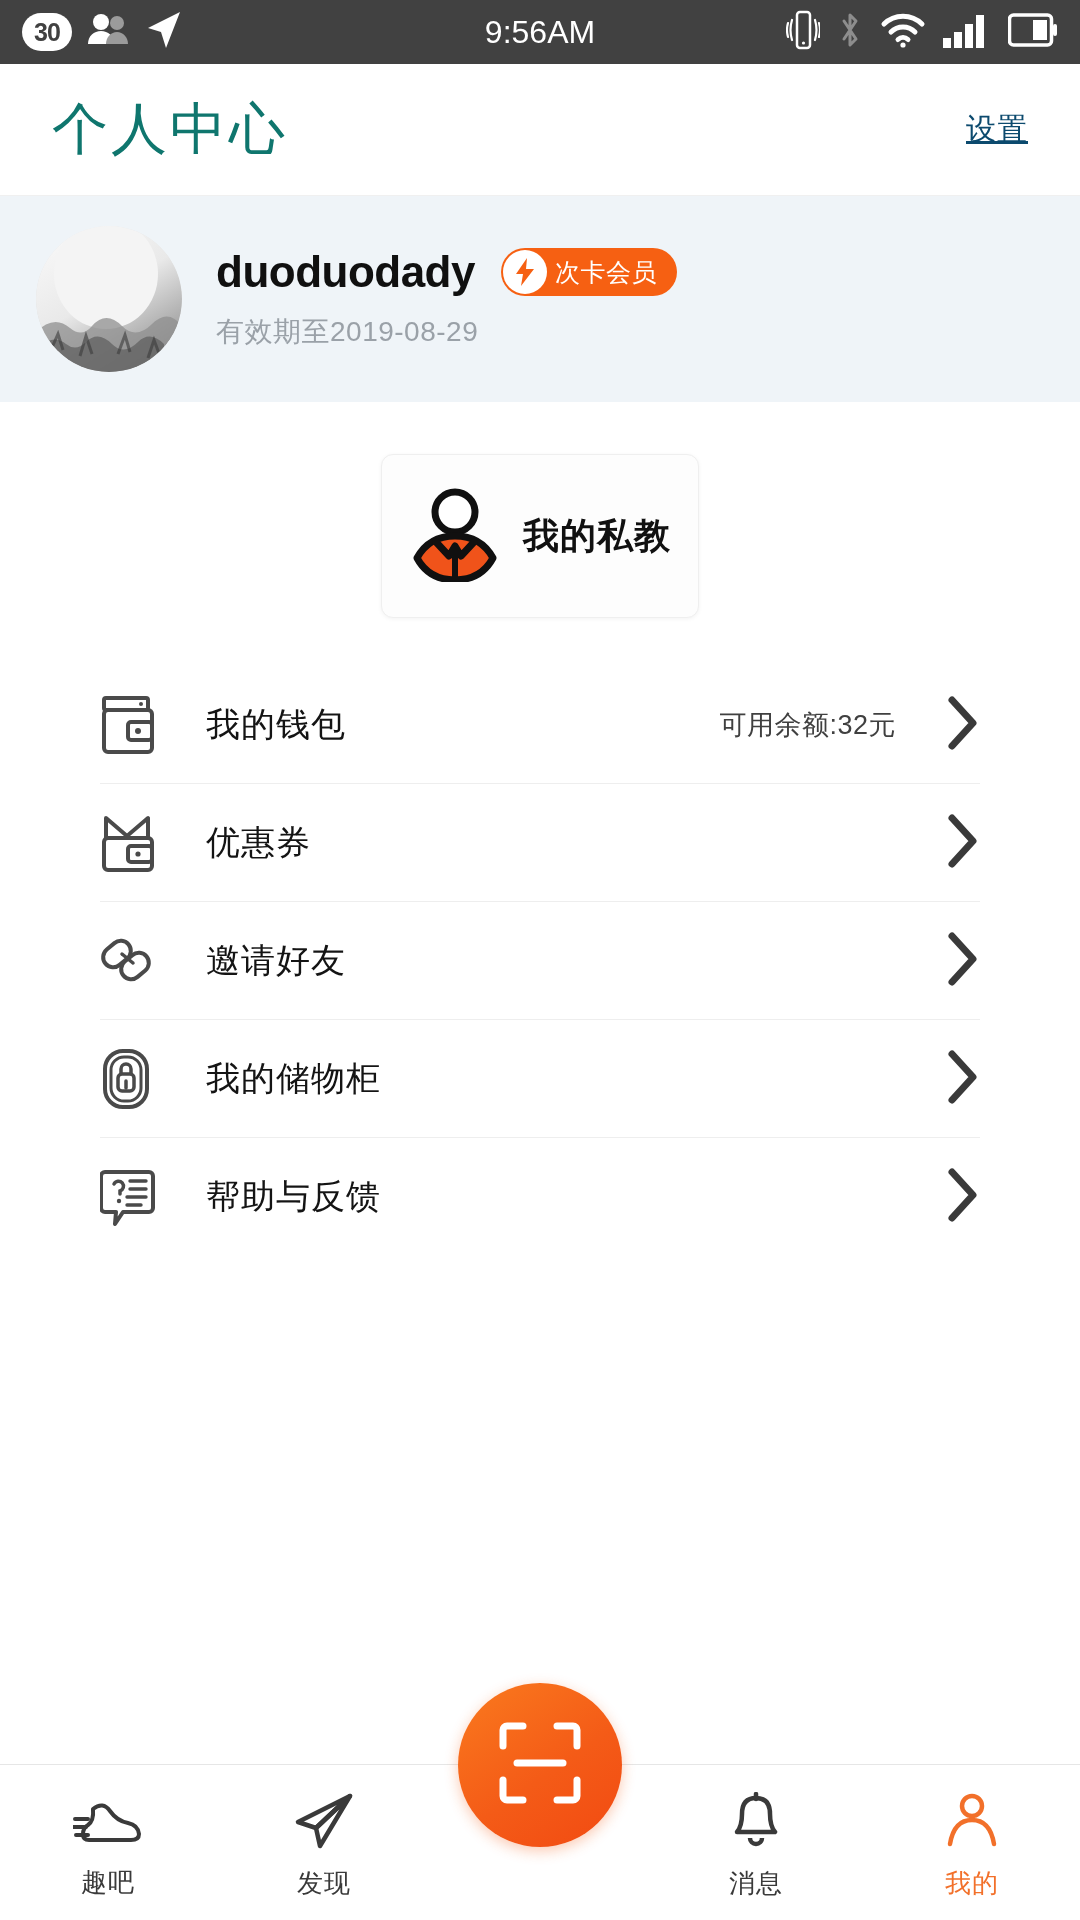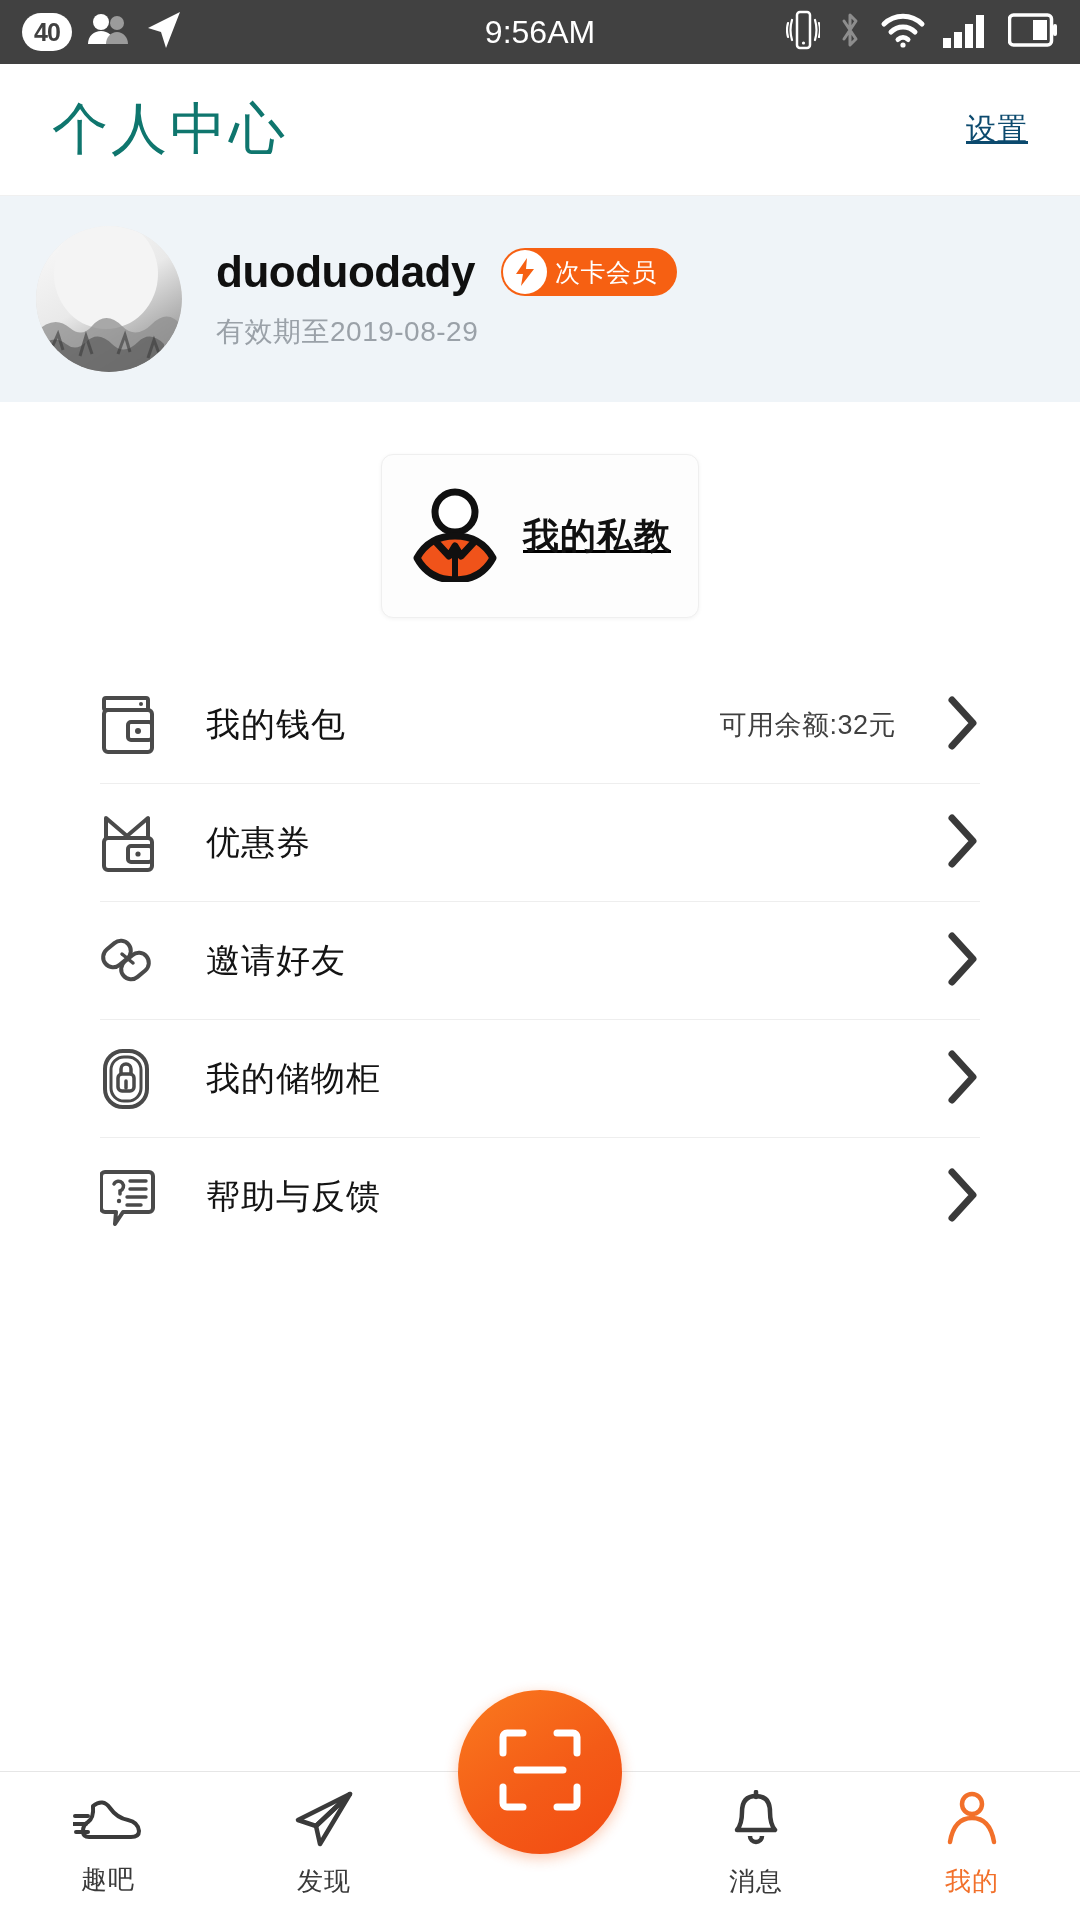--- a/index.html
+++ b/index.html
@@ -89,21 +89,20 @@
   }
   .validity {
     margin-top:16px; font-size:28px; color:#9aa1a8; letter-spacing:0.5px;
   }
 
   
   .cards {
     display:flex; gap:80px;
     padding:52px 100px 0 100px;
     justify-content:center;
-    text-decoration:underline;
   }
   .card {
     width:318px; height:164px;
     background:#fdfdfd;
     border:1px solid #efefef;
     border-radius:12px;
     box-shadow:0 1px 4px rgba(0,0,0,0.05);
     display:flex; align-items:center; justify-content:center;
     gap:22px;
   }
@@ -125,26 +124,26 @@
   }
   .menu-value {
     margin-left:auto; font-size:27px; color:#404040; letter-spacing:0.5px;
     margin-right:36px;
   }
   .chevron { flex:none; margin-left:auto; }
   .menu-value + .chevron { margin-left:0; }
 
   
   .tabbar {
-    position:absolute; left:0; right:0; bottom:4px;
+    position:absolute; left:0; right:0; bottom:11px;
     height:145px;
     background:#ffffff;
     border-top:1px solid #e6e6e6;
     display:flex;
-    align-items:flex-start;
+    align-items:center;
     padding-top:18px;
   }
   .tab {
     flex:1; display:flex; flex-direction:column;
     align-items:center; justify-content:flex-start; gap:12px;
   }
   .tab-label { font-size:26px; color:#3a3a3a; letter-spacing:1px; }
   .tab.active .tab-label { color:#f2702a; }
   .tab.spacer { visibility:hidden; }
   .fab {
@@ -155,21 +154,21 @@
     background:linear-gradient(145deg,#fa7a1e 0%,#f45b17 55%,#f24a12 100%);
     display:flex; align-items:center; justify-content:center;
     box-shadow:0 4px 14px rgba(242,90,20,0.32);
   }
 </style>
 </head>
 <body>
 
 <div class="statusbar">
   <div class="sb-left">
-    <div class="sb-badge">40</div>
+    <div class="sb-badge">30</div>
     <span>
       <svg width="44" height="36" viewBox="0 0 44 36">
         <circle cx="15" cy="10" r="8" fill="#fff"></circle>
         <path d="M2 32c0-8 6-13 13-13s13 5 13 13z" fill="#fff"></path>
         <circle cx="31" cy="11" r="7" fill="#9b9b9b"></circle>
         <path d="M20 32c0-7 5-12 11-12s11 5 11 12z" fill="#9b9b9b"></path>
       </svg>
     </span>
     <span>
       <svg width="38" height="40" viewBox="0 0 38 40">

